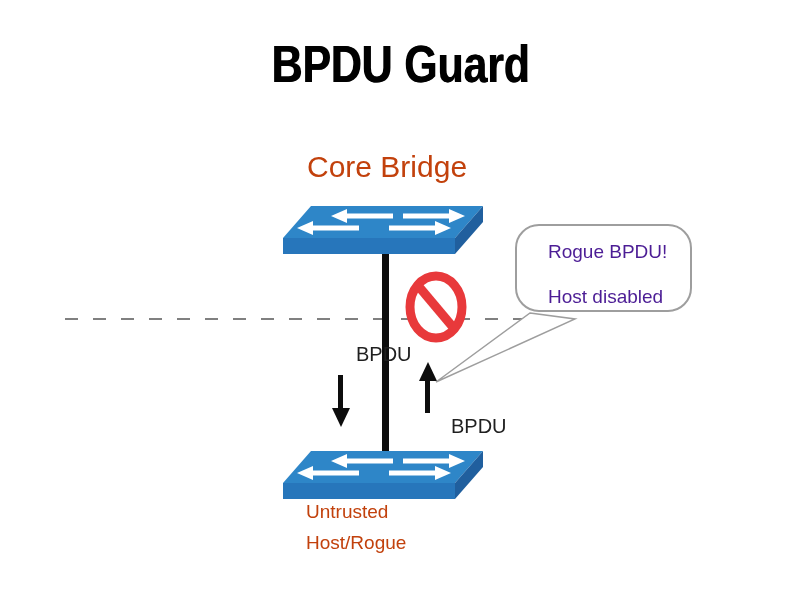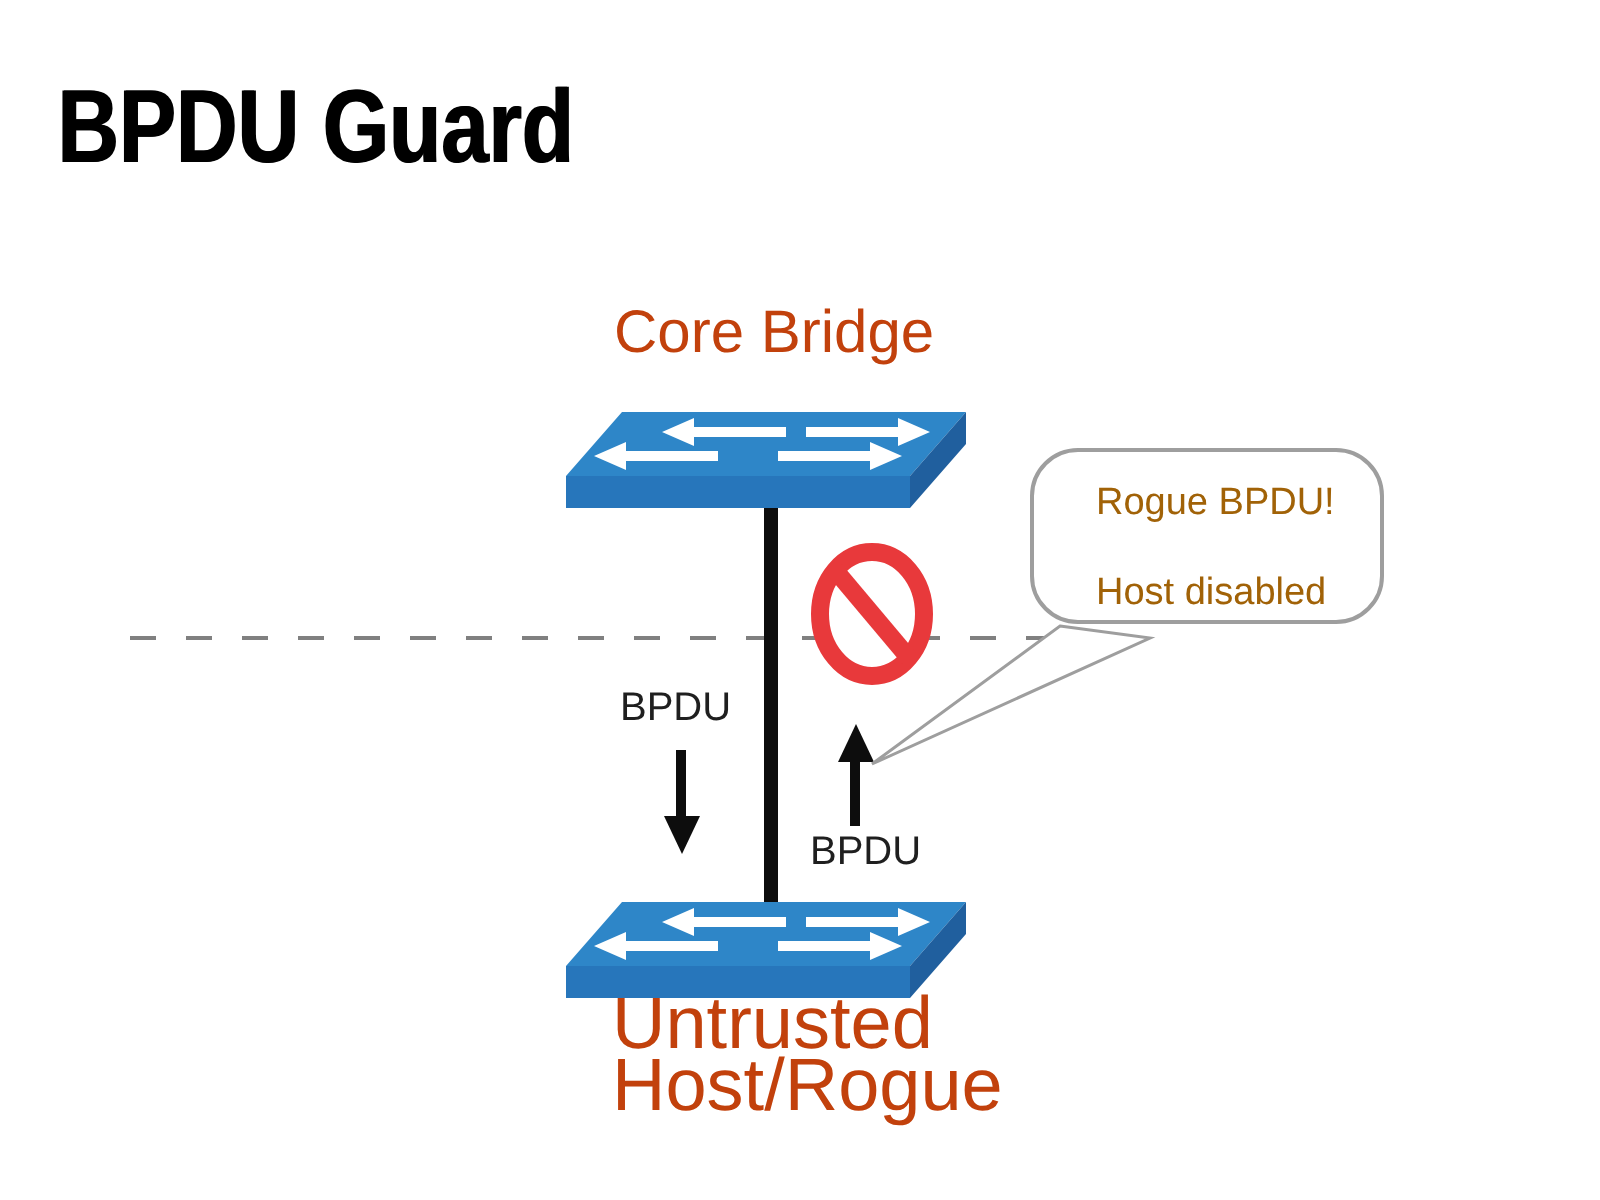--- a/index.html
+++ b/index.html
@@ -9,34 +9,35 @@
     background: #ffffff;
     overflow: hidden;
     font-family: "Liberation Sans", "DejaVu Sans", sans-serif;
     color: #1f1f1f;
   }
   .abs { position: absolute; }
 
   
   #title {
     top: 34px; left: 0; width: 800px;
+    text-align: center;
     font-size: 52px; font-weight: bold; color: #000;
     letter-spacing: 0px;
   }
   #title span {
     display: inline-block;
     transform: scaleX(0.82);
     transform-origin: center;
     text-shadow: 1px 0 0 #000;
   }
 
   
   .dev-label { font-size: 30px; color: #c2410c; white-space: nowrap; }
   #core-bridge-label { top: 150px; left: 307px; }
-  #untrusted-label { top: 496px; left: 306px; font-size: 37px; line-height: 31px; }
+  #untrusted-label { top: 496px; left: 306px; font-size: 19px; line-height: 31px; }
 
   
   #link-line { left: 382px; top: 250px; width: 7px; height: 210px; background: #0d0d0d; z-index: 2; }
 
   
   #dashed-line {
     left: 65px; top: 318px; width: 507px; height: 2px; z-index: 1;
     background: repeating-linear-gradient(90deg, #808080 0 13px, transparent 13px 28px);
   }
 
@@ -47,27 +48,27 @@
 
   
   #prohibition { left: 404px; top: 270px; width: 64px; height: 74px; z-index: 4; }
 
   
   #callout {
     left: 515px; top: 224px; width: 177px; height: 88px;
     background: #fff; border: 2px solid #9e9e9e; border-radius: 24px;
     z-index: 5; box-sizing: border-box;
     padding: 15px 0 0 31px;
-    font-size: 19px; color: #a16207;
+    font-size: 19px; color: #4c1d95;
   }
   #callout .line2 { margin-top: 23px; }
   #callout-tail { left: 428px; top: 306px; width: 152px; height: 82px; z-index: 4; }
 
   
-  .bpdu-label { font-size: 20px; color: #1f1f1f; z-index: 3; }
+  .bpdu-label { font-size: 20px; color: #1f1f1f; z-index: 3; margin-left: 46px; }
   #bpdu-down-label { left: 310px; top: 343px; }
   #bpdu-up-label   { left: 405px; top: 415px; }
 
   .arrow-shaft { background: #0d0d0d; width: 5px; z-index: 3; }
   #down-arrow-shaft { left: 338px; top: 375px; height: 34px; }
   #down-arrow-head {
     left: 332px; top: 408px; width: 0; height: 0; z-index: 3;
     border-left: 9px solid transparent; border-right: 9px solid transparent;
     border-top: 19px solid #0d0d0d;
   }

